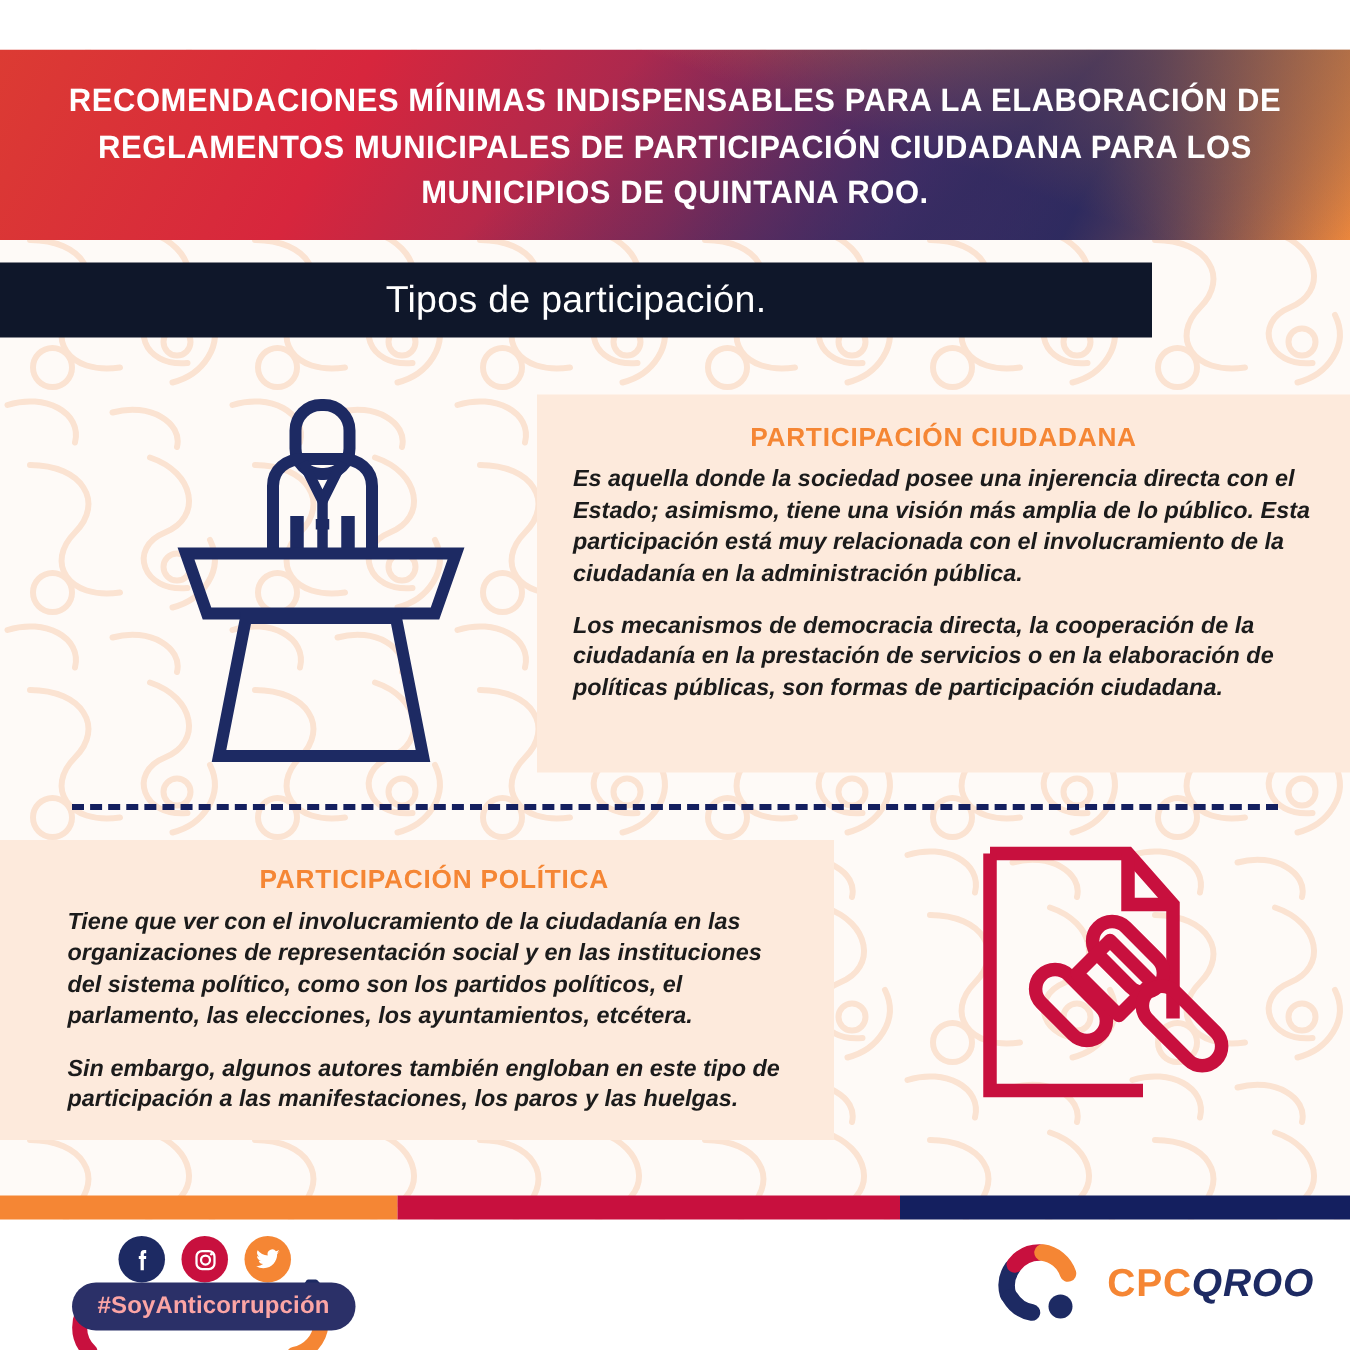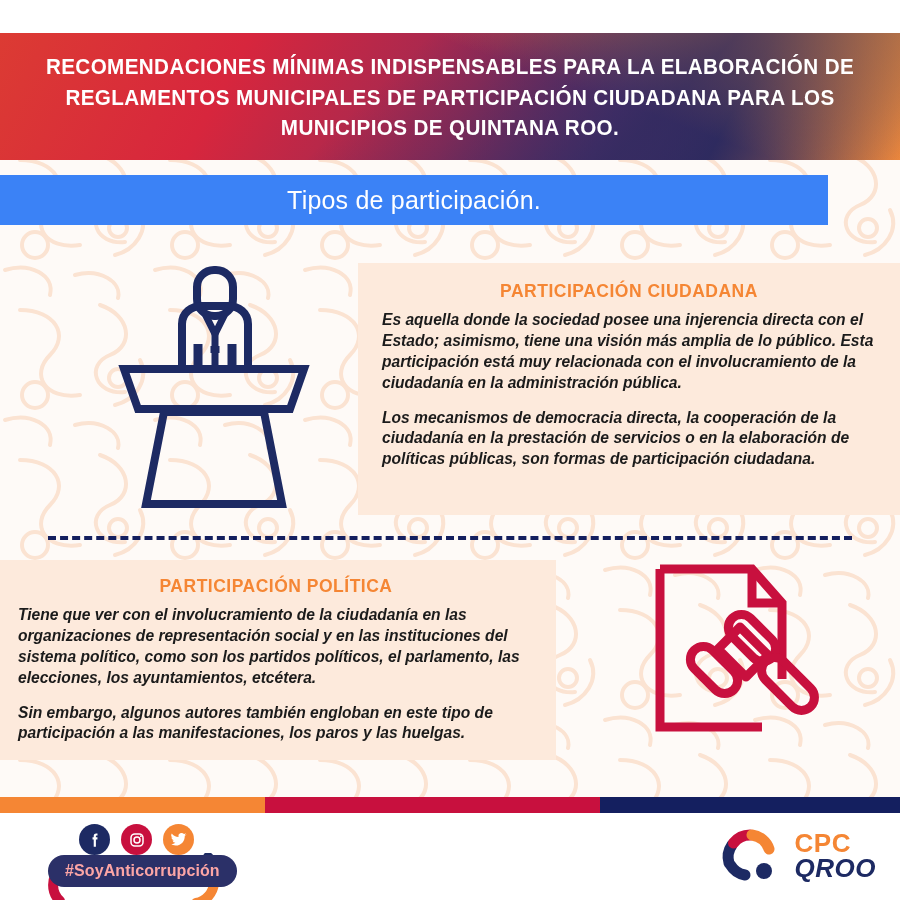--- a/index.html
+++ b/index.html
@@ -63,23 +63,23 @@
     text-transform: uppercase;
     font-stretch: condensed;
     transform: scaleX(0.96);
   }
 
   
   .subtitle-band {
     position: absolute;
     left: 0;
     top: 175px;
-    width: 828px;
+    width: 768px;
     height: 50px;
-    background: #3b82f6;
+    background: #0f172a;
     z-index: 3;
     display: flex;
     align-items: center;
     justify-content: center;
   }
   .subtitle-text {
     color: #ffffff;
     font-size: 25px;
     font-weight: 400;
     letter-spacing: 0.2px;
@@ -97,21 +97,21 @@
     top: 263px;
     width: 542px;
     height: 252px;
     padding: 18px 24px 16px 24px;
   }
   #card-politica {
     left: 0px;
     top: 560px;
     width: 556px;
     height: 200px;
-    padding: 16px 22px 14px 18px;
+    padding: 16px 22px 14px 45px;
   }
   .card-heading {
     color: #f58634;
     font-size: 17.5px;
     font-weight: 700;
     letter-spacing: 0.5px;
     margin: 0 0 8px 0;
     text-transform: uppercase;
     text-align: center;
   }
@@ -231,21 +231,21 @@
     position: absolute;
     right: 24px;
     top: 14px;
     display: flex;
     align-items: center;
     gap: 14px;
     z-index: 5;
   }
   .brand-text {
     display: flex;
-    flex-direction: column;
+    flex-direction: row;
     line-height: 0.98;
   }
   .brand-cpc {
     color: #f58634;
     font-size: 26px;
     font-weight: 700;
     letter-spacing: 0.5px;
   }
   .brand-qroo {
     color: #1d2a63;

